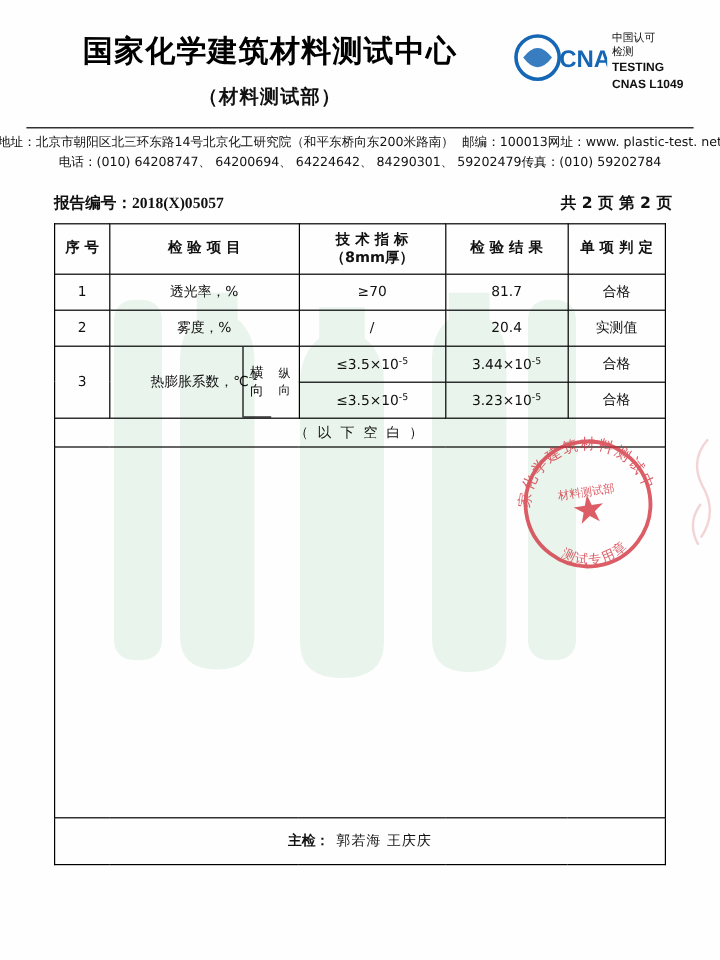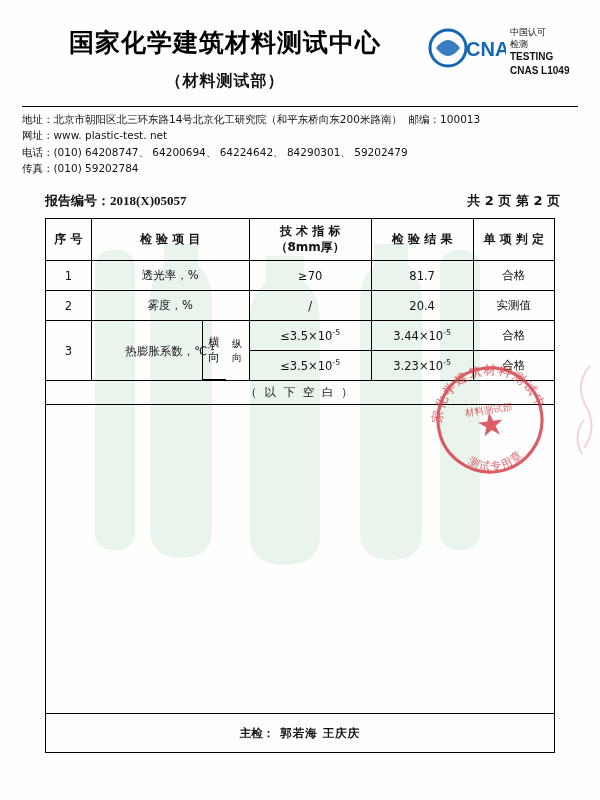--- a/index.html
+++ b/index.html
@@ -111,21 +111,20 @@
     border-top: 1.4px solid #000;
     padding-top: 4px;
   }
   .addr-line {
     font-family: "DejaVu Sans", sans-serif;
     font-size: 10.5px;
     line-height: 1.55;
     white-space: nowrap;
     display: flex;
     justify-content: center;
-    flex-direction: column;
   }
   .addr-line span.seg {
     display: inline-block;
   }
   .addr-left { }
   .addr-right { }
 
   
   .report-title {
     position: relative;
@@ -202,21 +201,21 @@
   }
   .footer-cell {
     text-align: left;
     padding: 8px 0 8px 14px;
     font-family: "DejaVu Sans", sans-serif;
     font-size: 13px;
     font-weight: bold;
     height: 30px;
   }
   .footer-cell .names {
-    font-weight: bold;
+    font-weight: normal;
     letter-spacing: 1px;
     margin-left: 6px;
   }
   sup {
     font-size: 0.68em;
     vertical-align: super;
   }
 
   
   .seal {

